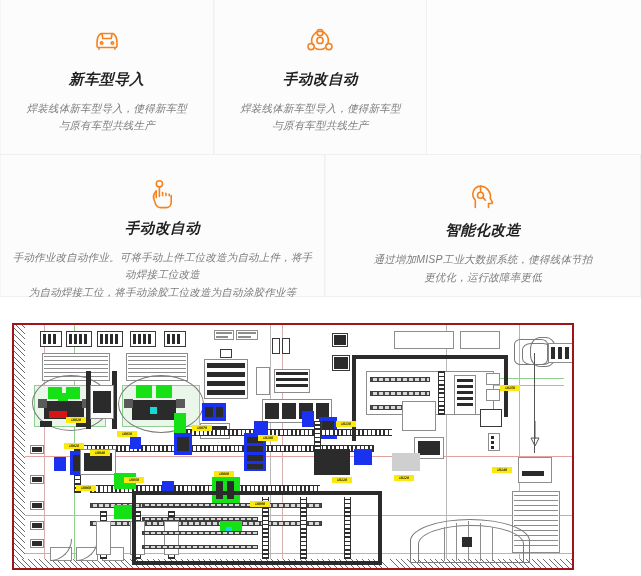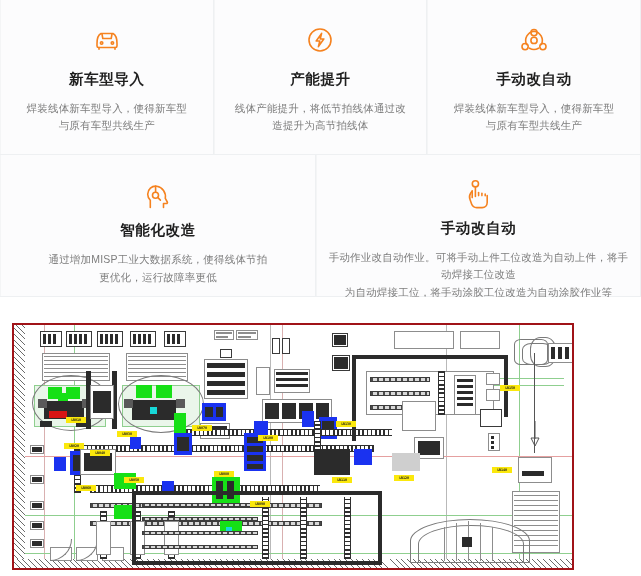--- a/index.html
+++ b/index.html
@@ -9,20 +9,21 @@
     background: #ffffff;
     font-family: "Liberation Sans", "DejaVu Sans", sans-serif;
     overflow: hidden;
   }
 
   #page {
     position: relative;
     width: 641px;
     height: 576px;
     background: #ffffff;
+    font-style: italic;
   }
 
   
   .feature-grid {
     width: 641px;
     background: #fdfdfd;
   }
   .feature-row {
     display: flex;
     width: 641px;
@@ -195,76 +196,66 @@
             <circle cx="9.6" cy="16" r="1.2"></circle>
             <circle cx="20.4" cy="16" r="1.2"></circle>
             <path d="M7 20.5 L7 22.2"></path>
             <path d="M23 20.5 L23 22.2"></path>
           </svg>
         </div>
         <div class="card-title">新车型导入</div>
         <div class="card-desc">焊装线体新车型导入，使得新车型<br>与原有车型共线生产</div>
       </div>
 
-      <div class="feature-card">
-        <div class="card-icon">
-          <svg width="28" height="28" viewBox="0 0 28 28" fill="none" stroke="#f5821f" stroke-width="1.6" stroke-linecap="round" stroke-linejoin="round">
-            <circle cx="14" cy="14" r="11"></circle>
-            <path d="M15.6 7.4 L10.2 15 L13.8 15 L12.4 20.6 L17.8 13 L14.2 13 Z"></path>
-          </svg>
-        </div>
-        <div class="card-title">产能提升</div>
-        <div class="card-desc">线体产能提升，将低节拍线体通过改<br>造提升为高节拍线体</div>
-      </div>
 
       <div class="feature-card">
         <div class="card-icon">
           <svg width="28" height="26" viewBox="0 0 28 26" fill="none" stroke="#f5821f" stroke-width="1.6" stroke-linecap="round" stroke-linejoin="round">
             <path d="M6.5 17.5 A9.5 9.5 0 0 1 14 4.2 A9.5 9.5 0 0 1 21.5 17.5"></path>
             <path d="M9.5 21.2 A9 9 0 0 0 18.5 21.2"></path>
             <circle cx="14" cy="5.6" r="3.1"></circle>
             <circle cx="14" cy="13.4" r="3.1"></circle>
             <circle cx="5.1" cy="19.6" r="3.1"></circle>
             <circle cx="22.9" cy="19.6" r="3.1"></circle>
           </svg>
         </div>
         <div class="card-title">手动改自动</div>
         <div class="card-desc">焊装线体新车型导入，使得新车型<br>与原有车型共线生产</div>
       </div>
     </div>
 
     <div class="feature-row row-2">
 
-      <div class="feature-card c-rest">
-        <div class="card-icon">
-          <svg width="28" height="30" viewBox="0 0 28 30" fill="none" stroke="#f5821f" stroke-width="1.6" stroke-linecap="round" stroke-linejoin="round">
-            <path d="M19.5 26.5 L19.5 22.5 L22.4 22.5 C23.2 22.5 23.7 21.7 23.3 21 L21.3 17.4 C22.3 11.6 18.4 6 12.8 5.2 C7.9 4.5 3.7 8.3 3.7 13.2 C3.7 15.7 4.8 17.6 6.3 19.2 L6.3 26.5"></path>
-            <path d="M11.6 5.4 L11.6 11.2"></path>
-            <circle cx="11.5" cy="14.2" r="3"></circle>
-            <path d="M13.7 16.4 L16.4 19.1"></path>
-          </svg>
-        </div>
-        <div class="card-title">智能化改造</div>
-        <div class="card-desc">通过增加MISP工业大数据系统，使得线体节拍<br>更优化，运行故障率更低</div>
-      </div>
-
       <div class="feature-card c-wide">
         <div class="card-icon">
           <svg width="26" height="32" viewBox="0 0 26 32" fill="none" stroke="#f5821f" stroke-width="1.6" stroke-linecap="round" stroke-linejoin="round">
             <circle cx="9.4" cy="4.8" r="3.1"></circle>
             <path d="M9.4 8 L9.4 17.5"></path>
             <path d="M6.2 12 L4.6 14.2 C3.4 16 3.2 18.4 4 20.6 L5.6 25 C6.4 27.2 8.4 28.6 10.7 28.6 L16.2 28.6 C19 28.6 21.2 26.4 21.2 23.6 L21.2 16.6"></path>
             <path d="M12.6 16.6 L12.6 13.6"></path>
             <path d="M15.9 16.6 L15.9 14.3"></path>
             <path d="M19.2 16.8 L19.2 15.1"></path>
             <path d="M6.2 12 L6.2 18.6"></path>
           </svg>
         </div>
         <div class="card-title">手动改自动</div>
         <div class="card-desc">手动作业改自动作业。可将手动上件工位改造为自动上件，将手动焊接工位改造<br>为自动焊接工位，将手动涂胶工位改造为自动涂胶作业等</div>
+      </div>
+
+      <div class="feature-card c-rest">
+        <div class="card-icon">
+          <svg width="28" height="30" viewBox="0 0 28 30" fill="none" stroke="#f5821f" stroke-width="1.6" stroke-linecap="round" stroke-linejoin="round">
+            <path d="M19.5 26.5 L19.5 22.5 L22.4 22.5 C23.2 22.5 23.7 21.7 23.3 21 L21.3 17.4 C22.3 11.6 18.4 6 12.8 5.2 C7.9 4.5 3.7 8.3 3.7 13.2 C3.7 15.7 4.8 17.6 6.3 19.2 L6.3 26.5"></path>
+            <path d="M11.6 5.4 L11.6 11.2"></path>
+            <circle cx="11.5" cy="14.2" r="3"></circle>
+            <path d="M13.7 16.4 L16.4 19.1"></path>
+          </svg>
+        </div>
+        <div class="card-title">智能化改造</div>
+        <div class="card-desc">通过增加MISP工业大数据系统，使得线体节拍<br>更优化，运行故障率更低</div>
       </div>
     </div>
   </div>
 
   <div class="drawing-section">
     <div class="drawing-frame">
 
       <div class="gridline v green" style="left:60px;"></div>
       <div class="gridline v" style="left:30px; background:#d9b0b0;"></div>
       <div class="gridline v" style="left:256px; background:#b9b9b9;"></div>

